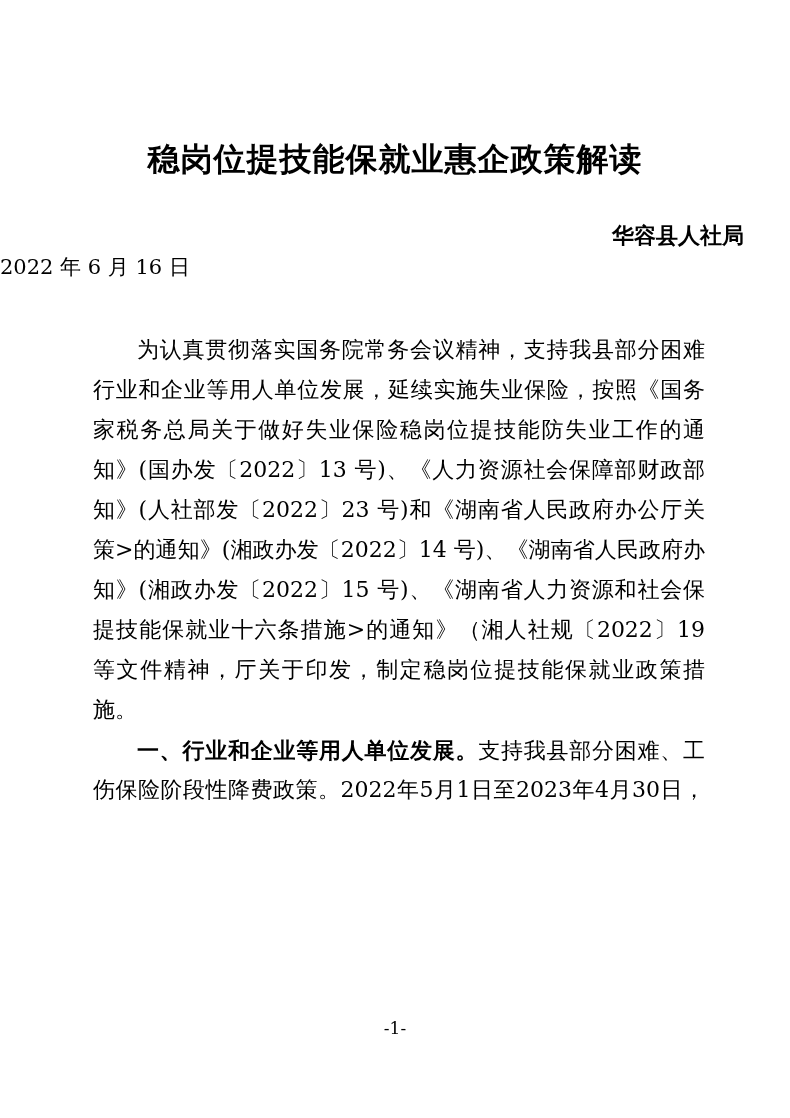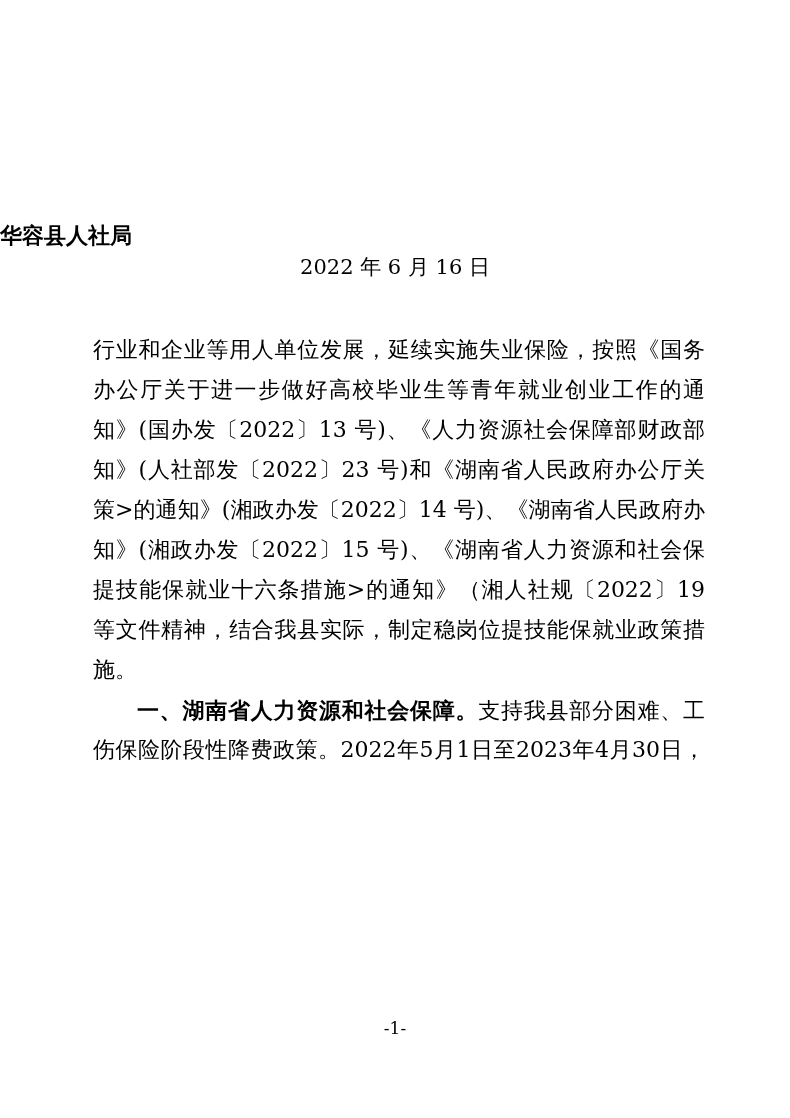--- a/index.html
+++ b/index.html
@@ -25,31 +25,31 @@
     font-size: 32px;
     font-weight: bold;
     line-height: 46px;
     letter-spacing: 1px;
   }
   .doc-author {
     position: absolute;
     top: 220px;
     left: 0;
     width: 744px;
-    text-align: left;
+    text-align: right;
     font-size: 22px;
     font-weight: bold;
     line-height: 31px;
   }
   .doc-date {
     position: absolute;
     top: 252px;
     left: 0;
     width: 790px;
-    text-align: center;
+    text-align: left;
     font-size: 21px;
     line-height: 31px;
   }
   .doc-body {
     position: absolute;
     top: 330px;
     left: 93px;
     width: 612px;
     font-size: 22px;
   }
@@ -77,35 +77,37 @@
     text-align: center;
     font-size: 17px;
     line-height: 24px;
   }
 </style>
 </head>
 <body>
 
 <div class="page">
 
+  <div class="doc-title">稳岗位提技能保就业惠企政策解读</div>
 
   <div class="doc-author">华容县人社局</div>
 
   <div class="doc-date">2022 年 6 月 16 日</div>
 
   <div class="doc-body">
+    <div class="bline indent">为认真贯彻落实国务院常务会议精神，支持我县部分困难</div>
     <div class="bline">行业和企业等用人单位发展，延续实施失业保险，按照《国务院</div>
-    <div class="bline">办公厅关于进一步做好高校毕业生等青年就业创业工作的通</div>
+    <div class="bline">家税务总局关于做好失业保险稳岗位提技能防失业工作的通</div>
     <div class="bline">知》(国办发〔2022〕13 号)、《人力资源社会保障部财政部国</div>
     <div class="bline">知》(人社部发〔2022〕23 号)和《湖南省人民政府办公厅关于</div>
     <div class="bline">策&gt;的通知》(湘政办发〔2022〕14 号)、《湖南省人民政府办公</div>
     <div class="bline">知》(湘政办发〔2022〕15 号)、《湖南省人力资源和社会保障</div>
     <div class="bline">提技能保就业十六条措施&gt;的通知》（湘人社规〔2022〕19 号）</div>
-    <div class="bline">等文件精神，结合我县实际，制定稳岗位提技能保就业政策措</div>
+    <div class="bline">等文件精神，厅关于印发，制定稳岗位提技能保就业政策措</div>
     <div class="bline paraend">施。</div>
 
-    <div class="bline indent"><span class="bold-lead">一、湖南省人力资源和社会保障。</span><span>支持我县部分困难、工</span></div>
+    <div class="bline indent"><span class="bold-lead">一、行业和企业等用人单位发展。</span><span>支持我县部分困难、工</span></div>
     <div class="bline">伤保险阶段性降费政策。2022年5月1日至2023年4月30日，工伤</div>
   </div>
 
   <div class="page-number">-1-</div>
 
 </div>
 
 </body></html>

